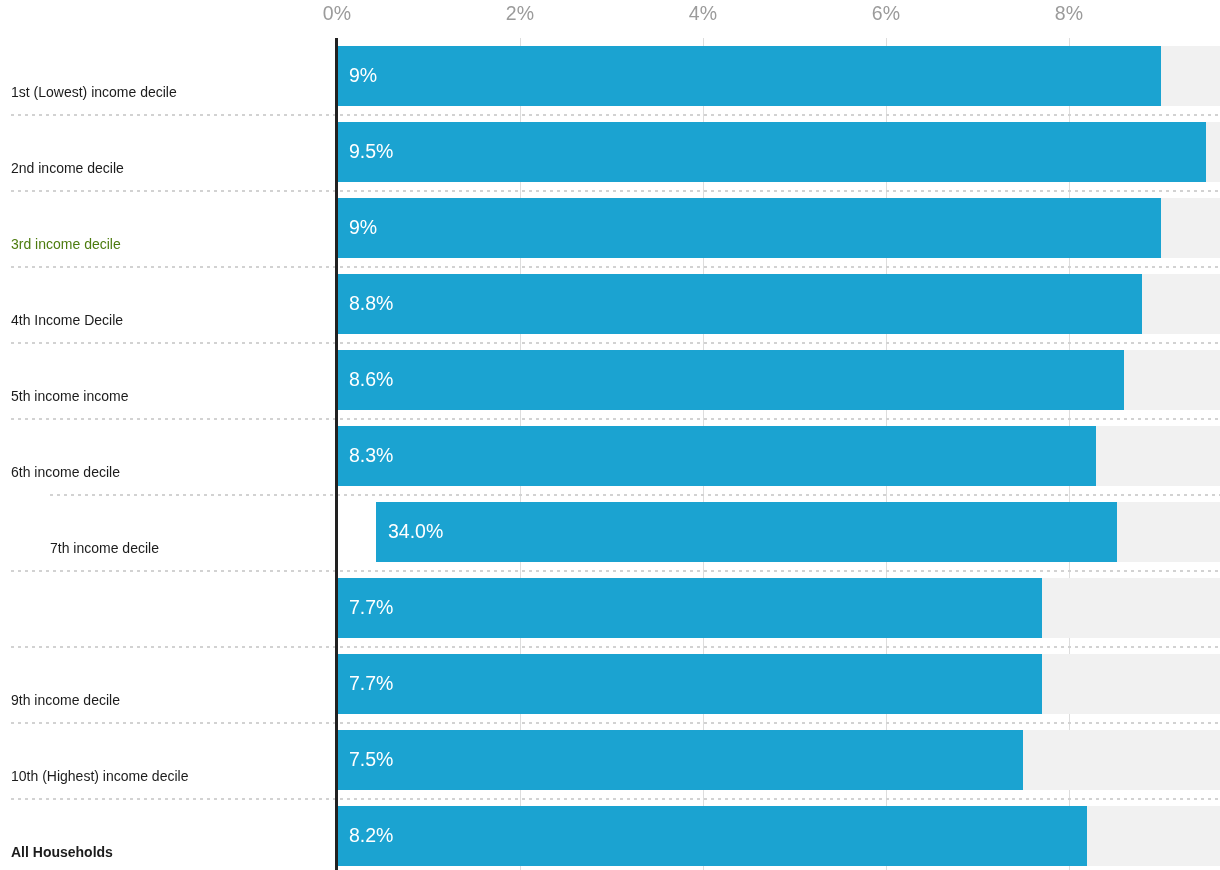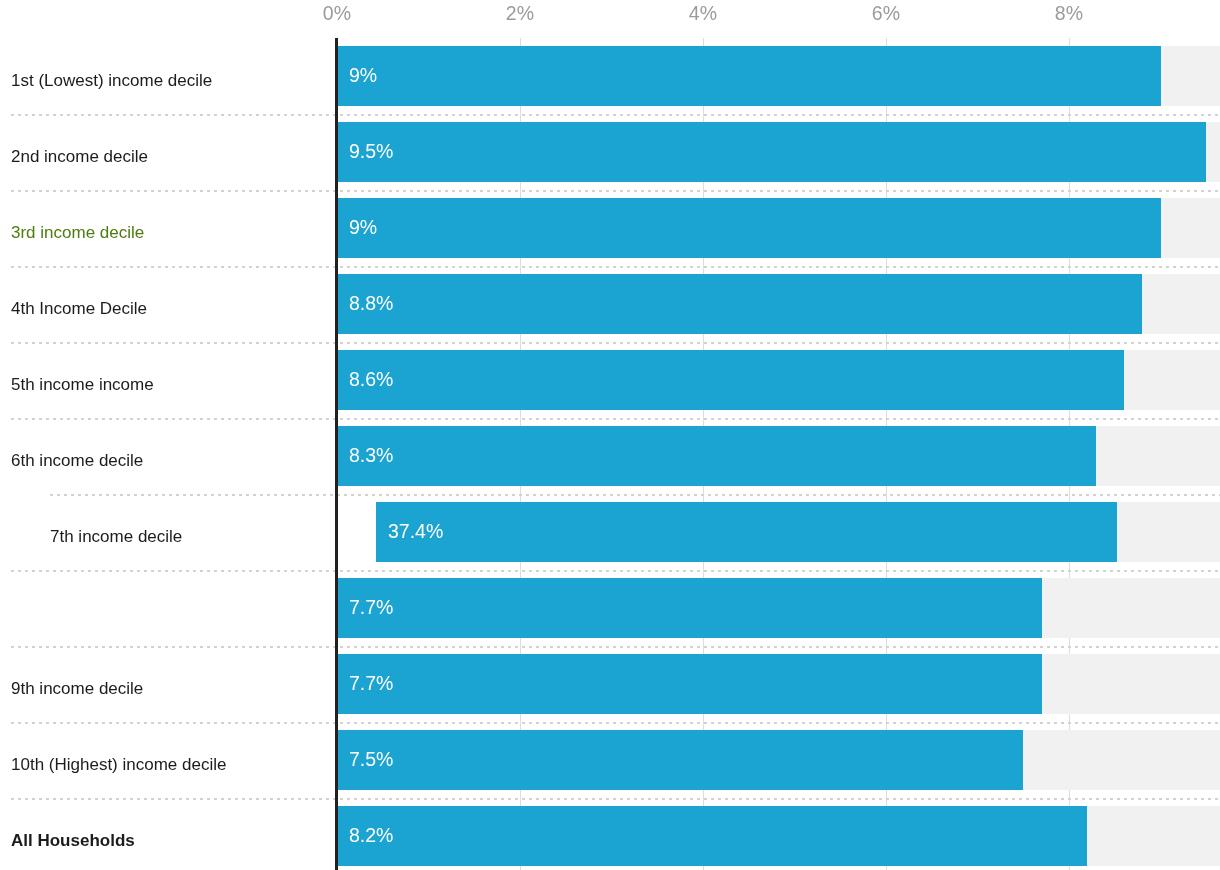--- a/index.html
+++ b/index.html
@@ -77,26 +77,26 @@
     right: 0;
     top: 0;
     height: 2px;
     background-image: linear-gradient(to right, #d2d2d2 0px, #d2d2d2 3px, transparent 3px, transparent 7px);
     background-size: 7px 2px;
     background-repeat: repeat-x;
   }
   .row-label {
     position: absolute;
     left: 11px;
-    top: 5px;
+    top: 16px;
     width: 315px;
     height: 76px;
     display: flex;
     align-items: center;
-    font-size: 17px;
+    font-size: 14px;
     color: #1c1c1c;
     line-height: 1.15;
     white-space: nowrap;
   }
   .row-label.bold {
     font-weight: bold;
   }
 
   .track {
     position: absolute;
@@ -191,21 +191,21 @@
         <div class="row-label" style="color: rgb(28, 28, 28);">6th income decile</div>
         <div class="track" style="left: 337px; width: 883px; background: rgb(241, 241, 241);"></div>
         <div class="bar" style="left: 337px; width: 759px; background: rgb(27, 163, 209);"></div>
         <div class="bar-value" style="left: 349px; color: rgb(255, 255, 255);">8.3%</div>
       </div>
       <div class="row" style="top: 456px; margin-left: 39px;">
         <div class="row-sep"></div>
         <div class="row-label" style="color: rgb(28, 28, 28);">7th income decile</div>
         <div class="track" style="left: 337px; width: 883px; background: rgb(241, 241, 241);"></div>
         <div class="bar" style="left: 337px; width: 741px; background: rgb(27, 163, 209);"></div>
-        <div class="bar-value" style="left: 349px; color: rgb(255, 255, 255);">37.4%</div>
+        <div class="bar-value" style="left: 349px; color: rgb(255, 255, 255);">34.0%</div>
       </div>
       <div class="row" style="top: 532px;">
         <div class="row-sep"></div>
         <div class="track" style="left: 337px; width: 883px; background: rgb(241, 241, 241);"></div>
         <div class="bar" style="left: 337px; width: 705px; background: rgb(27, 163, 209);"></div>
         <div class="bar-value" style="left: 349px; color: rgb(255, 255, 255);">7.7%</div>
       </div>
       <div class="row" style="top: 608px;">
         <div class="row-sep"></div>
         <div class="row-label" style="color: rgb(28, 28, 28);">9th income decile</div>

